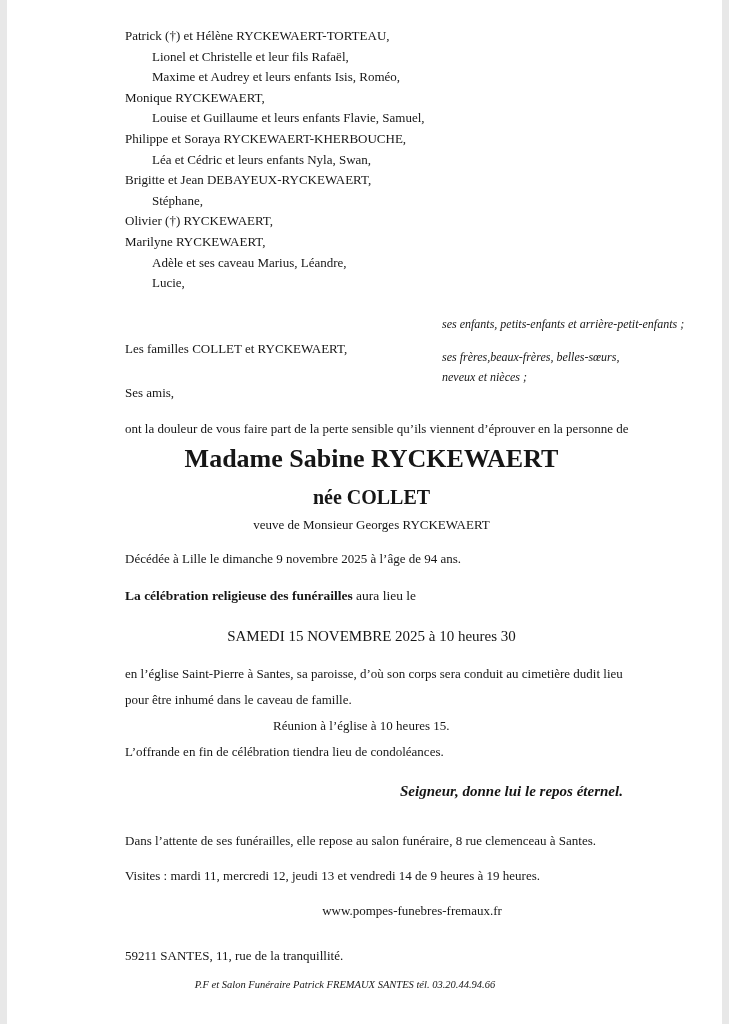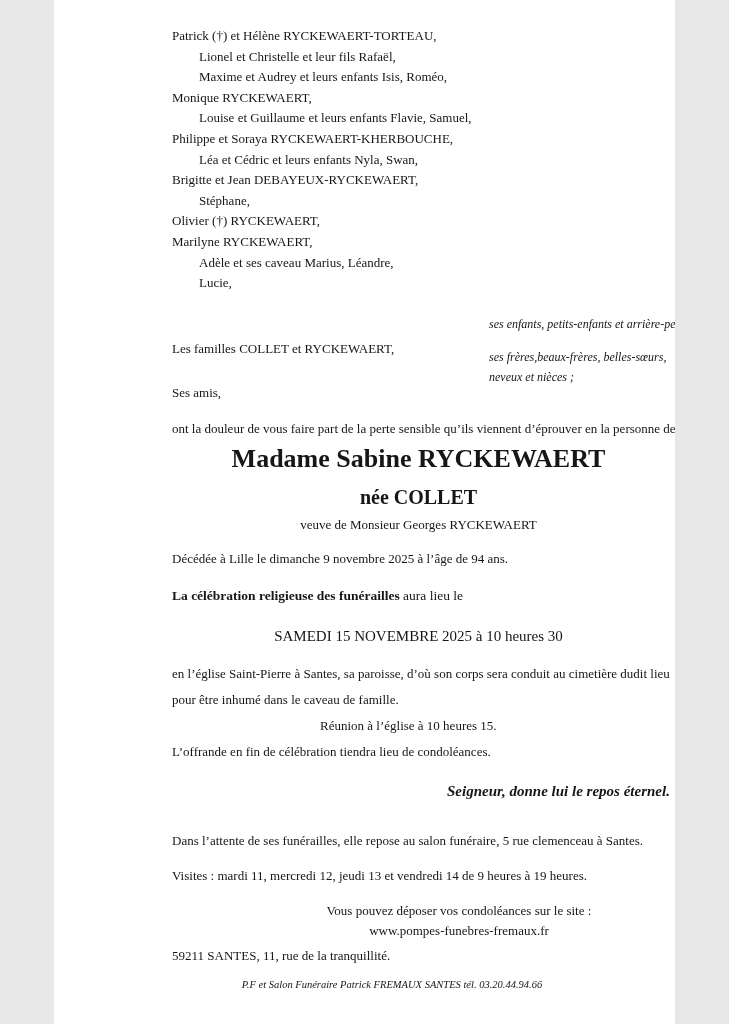--- a/index.html
+++ b/index.html
@@ -1,18 +1,18 @@
 <!DOCTYPE html>
 <html><head>
 <meta charset="utf-8">
 <style>
   html, body { margin: 0; padding: 0; background: #e8e8e8; }
   .page {
     position: relative;
-    width: 621px;
+    width: 715px;
     height: 1024px;
     margin: 0 auto;
     background: #ffffff;
     font-family: "Liberation Serif", "DejaVu Serif", serif;
     color: #161616;
     font-size: 13px;
     overflow: hidden;
   }
   .abs { position: absolute; }
   
@@ -90,25 +90,24 @@
   <div class="abs centered ceremony-datetime">SAMEDI 15 NOVEMBRE 2025 à 10 heures 30</div>
 
   <div class="abs location-1">en l’église Saint-Pierre à Santes, sa paroisse, d’où son corps sera conduit au cimetière dudit lieu</div>
   <div class="abs location-2">pour être inhumé dans le caveau de famille.</div>
 
   <div class="abs meeting-line">Réunion à l’église à 10 heures 15.</div>
   <div class="abs offering-line">L’offrande en fin de célébration tiendra lieu de condoléances.</div>
 
   <div class="abs prayer-line">Seigneur, donne lui le repos éternel.</div>
 
-  <div class="abs repose-line">Dans l’attente de ses funérailles, elle repose au salon funéraire, 5 rue clemenceau à Santes.</div>
+  <div class="abs repose-line">Dans l’attente de ses funérailles, elle repose au salon funéraire, 8 rue clemenceau à Santes.</div>
   <div class="abs visits-line">Visites : mardi 11, mercredi 12, jeudi 13 et vendredi 14 de 9 heures à 19 heures.</div>
 
   <div class="abs condolences">
-    <div>Vous pouvez déposer vos condoléances sur le site :</div>
     <div>www.pompes-funebres-fremaux.fr</div>
   </div>
 
   <div class="abs address-line">59211 SANTES, 11, rue de la tranquillité.</div>
 
   <div class="abs footer-line">P.F et Salon Funéraire Patrick FREMAUX  SANTES tél. 03.20.44.94.66</div>
 
 </div>
 
 </body></html>

